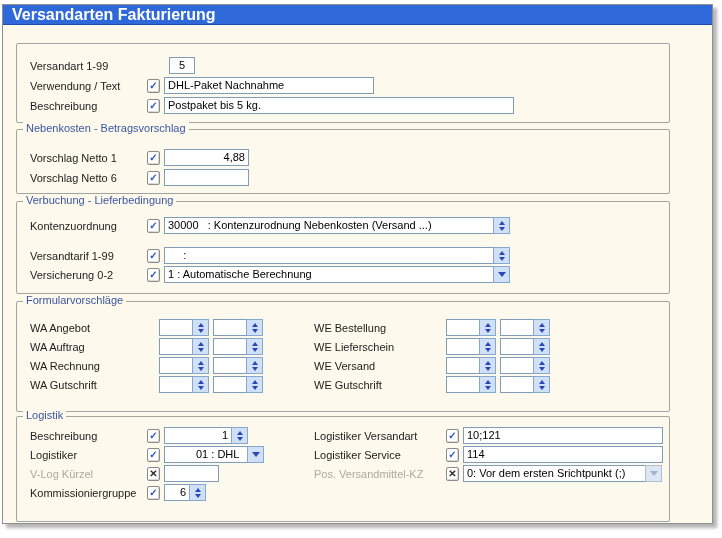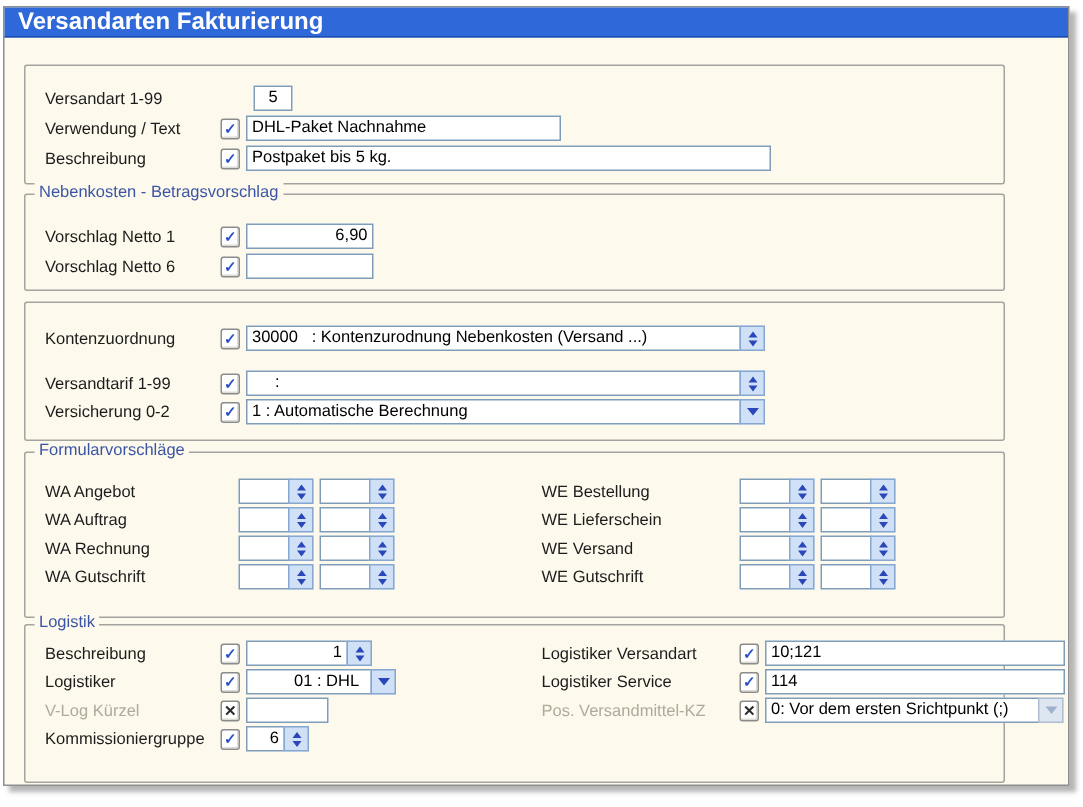--- a/index.html
+++ b/index.html
@@ -20,21 +20,21 @@
     border:1px solid #a3a49f; border-radius:2px;
   }
   .grp-title {
     position:absolute; top:-8px; left:6px; padding:0 3px;
     background:#fdf9ec; color:#3a55a4; font-size:11px;
   }
   .row { display:flex; align-items:center; height:17px; margin-bottom:3px; }
   .row19 { margin-bottom:2px; }
   .lbl { width:117px; font-size:11px; color:#1c1c1c; white-space:nowrap; }
   .lbl-dis { color:#b0a99c; }
-  .lbl-w { width:132px;margin-left:47px; }
+  .lbl-w { width:132px; }
   .lbl-f { width:129px; }
   .chk {
     width:13px; height:14px; margin-right:4px; flex:0 0 auto;
     background:#ffffff; border:1px solid #8b8b8b; border-radius:2px;
     display:flex; align-items:center; justify-content:center;
     font-size:10px; font-weight:bold; color:#2a50c8;
     box-shadow:inset -1px -1px 0 #dcdcd4;
   }
   .chk-x { color:#2b2b2b; }
   .tb {
@@ -102,32 +102,33 @@
     </div>
   </div>
 
   <div class="grp" id="g-neben">
     <span class="grp-title">Nebenkosten - Betragsvorschlag</span>
     <div class="row">
       <span class="lbl">Vorschlag Netto 1</span>
       <span class="chk">
           <span>✓</span>
         </span>
-      <span class="tb tb-r w85">6,90</span>
+      <span class="tb tb-r w85">4,88</span>
     </div>
     <div class="row">
       <span class="lbl">Vorschlag Netto 6</span>
       <span class="chk">
           <span>✓</span>
         </span>
       <span class="tb tb-r w85"></span>
     </div>
   </div>
 
   <div class="grp" id="g-verbuch">
+    <span class="grp-title">Verbuchung - Lieferbedingung</span>
     <div class="row row19">
       <span class="lbl">Kontenzuordnung</span>
       <span class="chk">
           <span>✓</span>
         </span>
       <span class="spin">
         <span class="tb w330">30000   : Kontenzurodnung Nebenkosten (Versand ...)</span>
         <span class="sbtn">
             <i class="tu"></i>
             <i class="td"></i>

